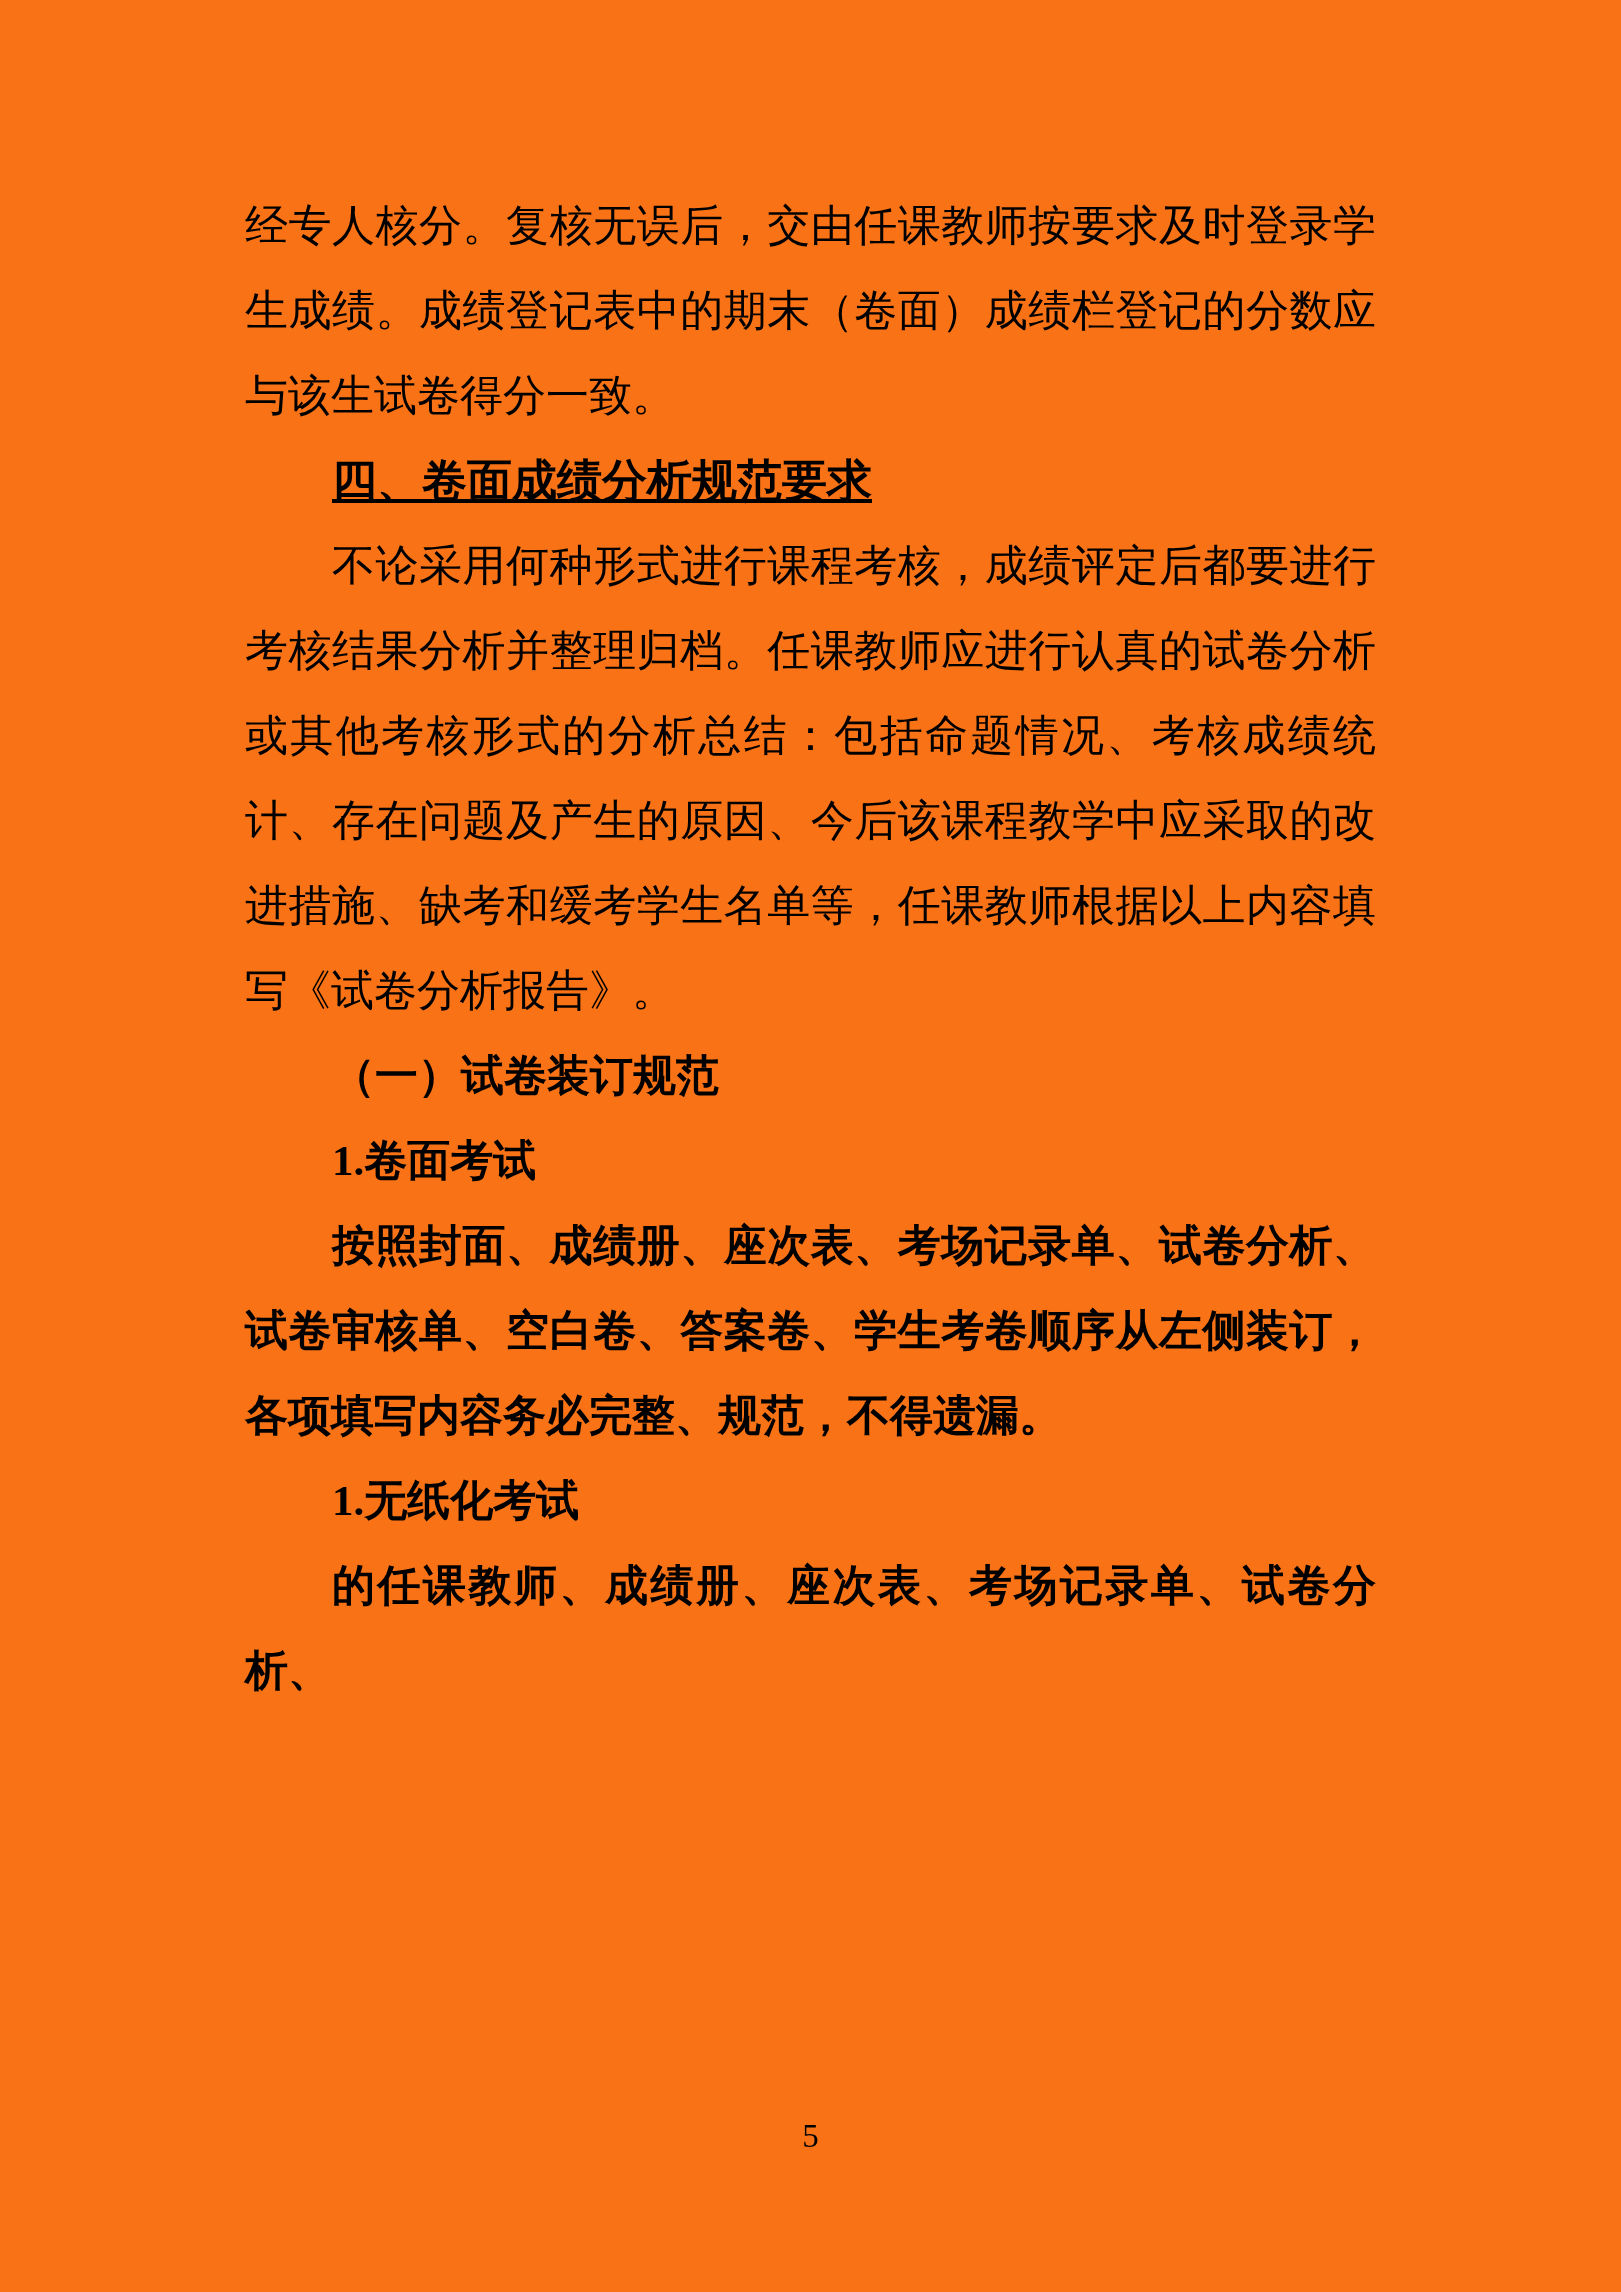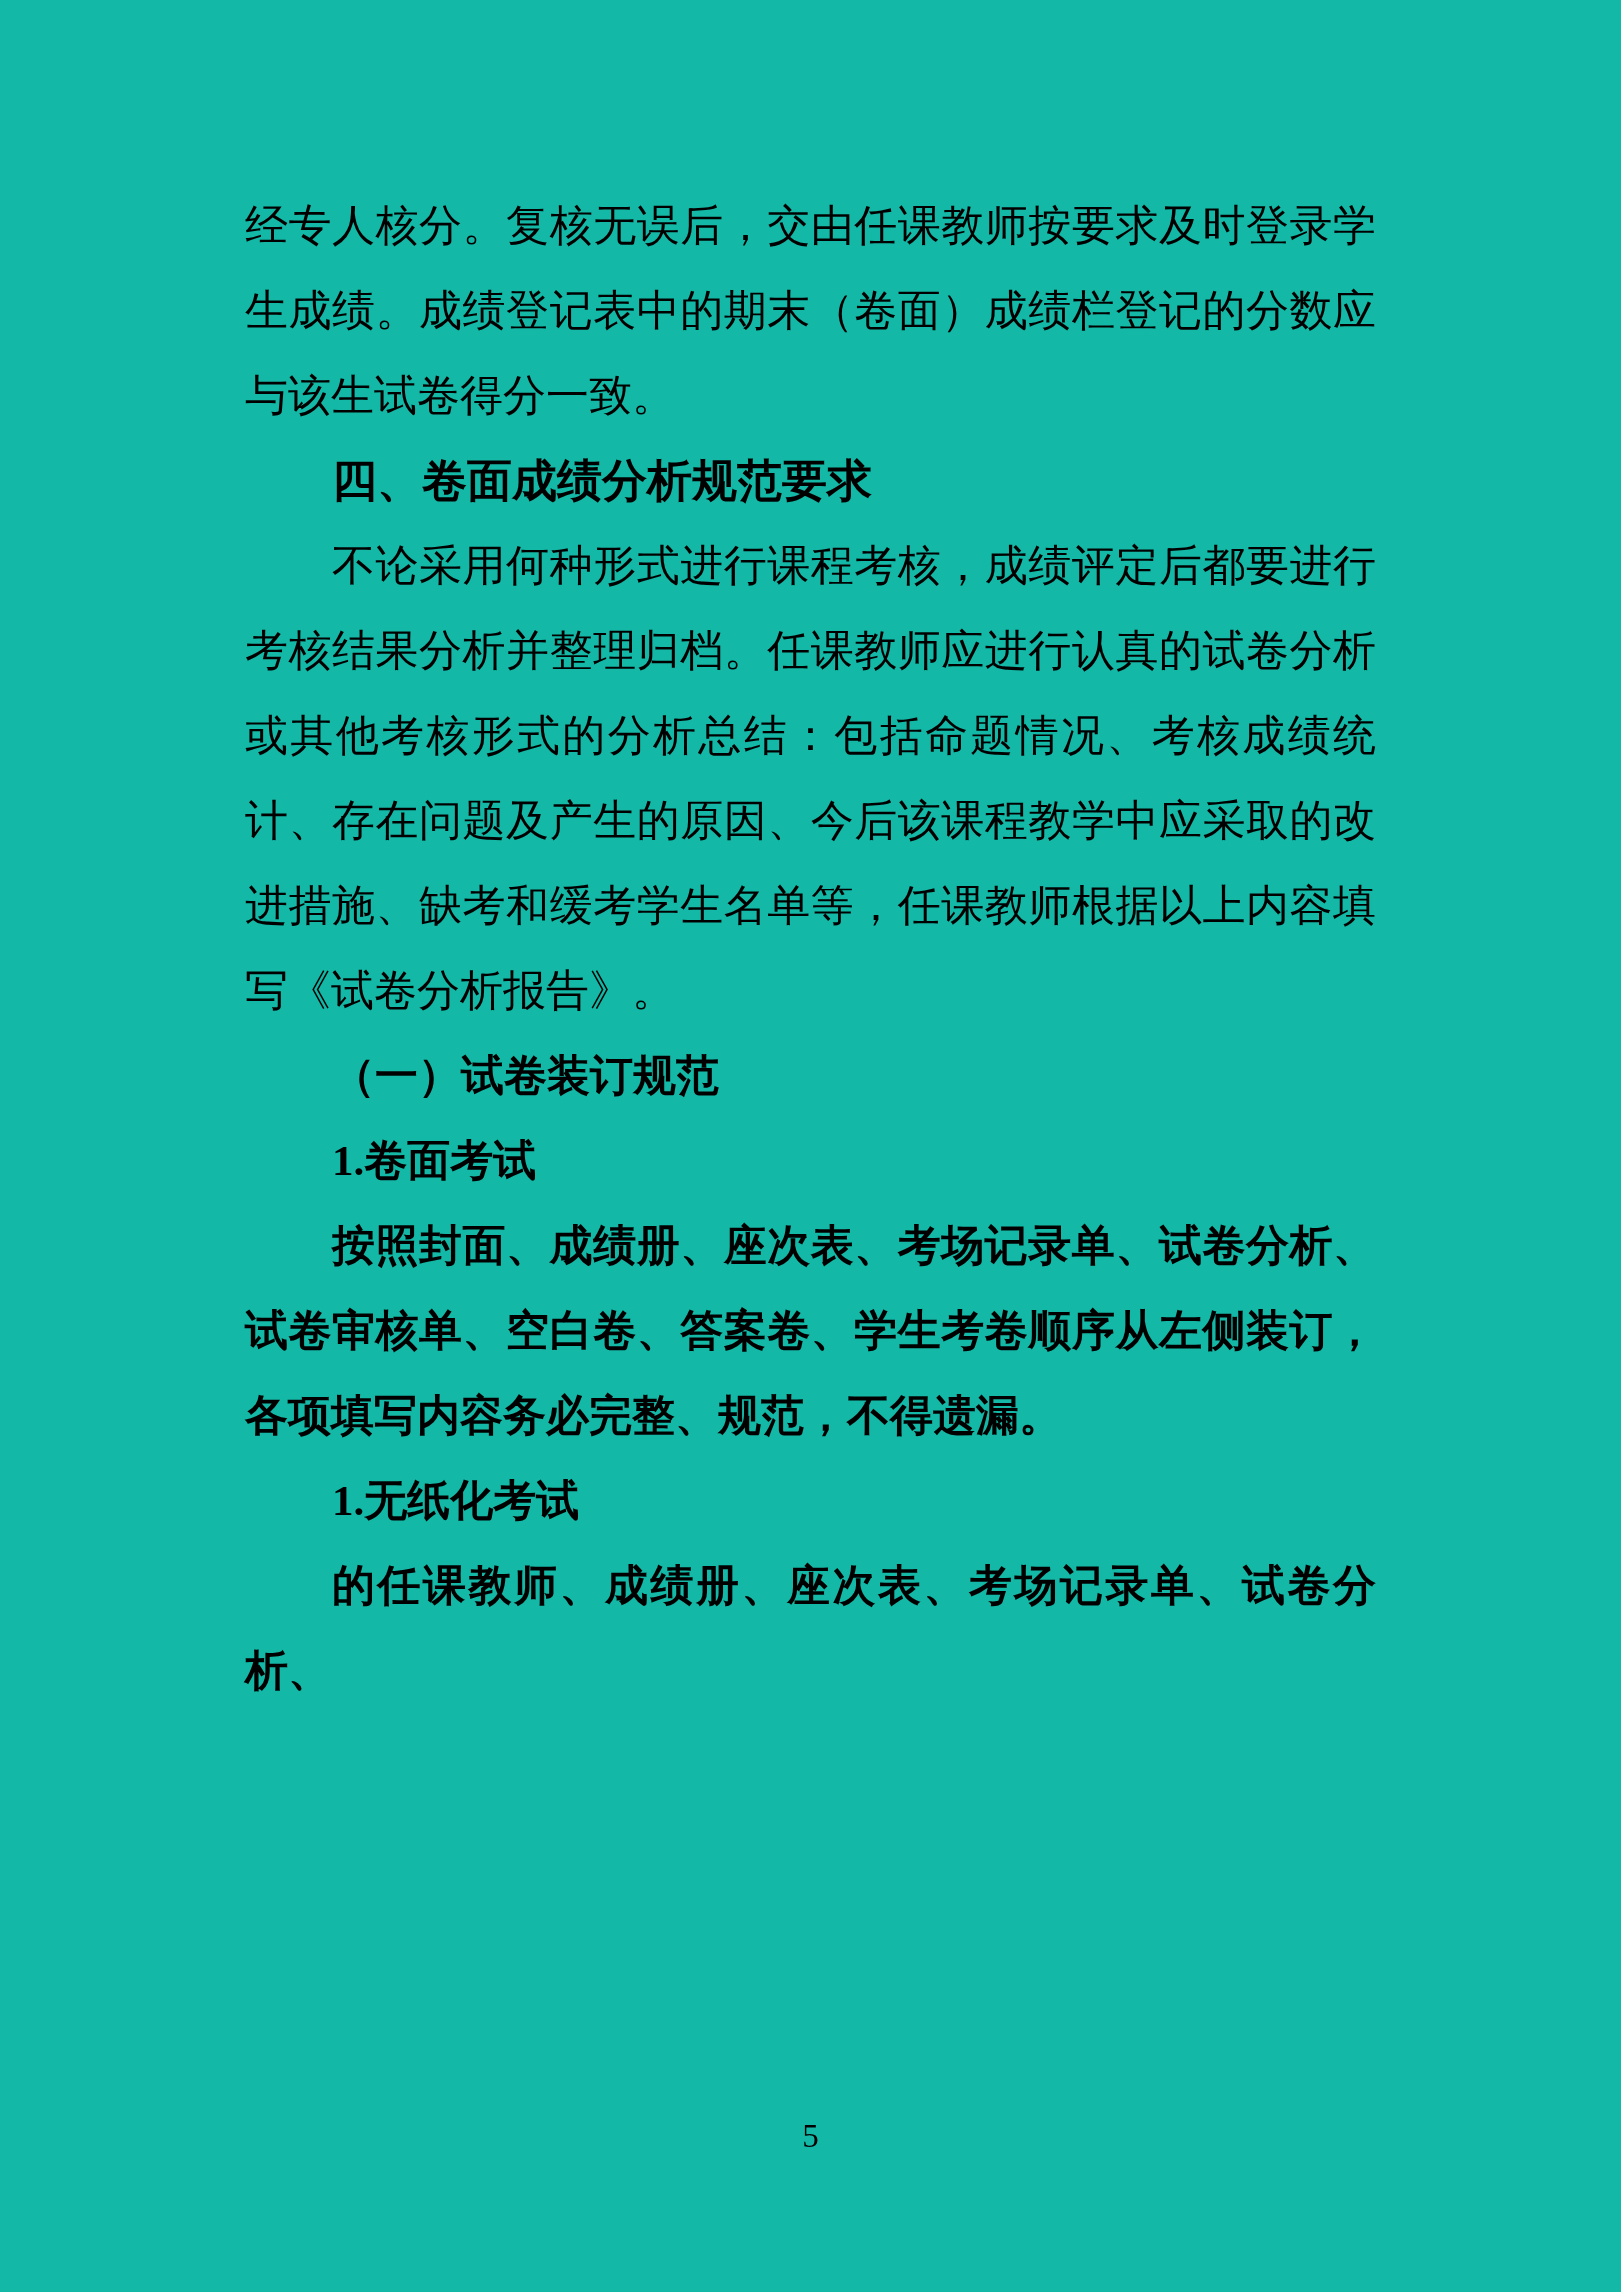--- a/index.html
+++ b/index.html
@@ -4,21 +4,21 @@
 <style>
   html, body {
     margin: 0;
     padding: 0;
     background: #ffffff;
   }
   .page {
     position: relative;
     width: 1621px;
     height: 2293px;
-    background: #14b8a6;
+    background: #f97316;
     color: #000000;
     overflow: hidden;
   }
   .text-block {
     position: absolute;
     left: 245px;
     top: 183px;
     width: 1131px;
     font-family: "Liberation Serif", "DejaVu Serif", serif;
     font-size: 43px;
@@ -33,20 +33,21 @@
     text-indent: 87px;
   }
   .heading {
     margin: 0;
     font-family: "Liberation Sans", "DejaVu Sans", sans-serif;
     font-weight: bold;
     font-size: 45px;
     text-indent: 87px;
     line-height: 85px;
     text-align: left;
+    text-decoration: underline;
   }
   .kaiti {
     
     font-family: "Liberation Serif", "DejaVu Serif", serif;
     font-weight: bold;
   }
   .page-footer {
     position: absolute;
     left: 0;
     right: 0;

